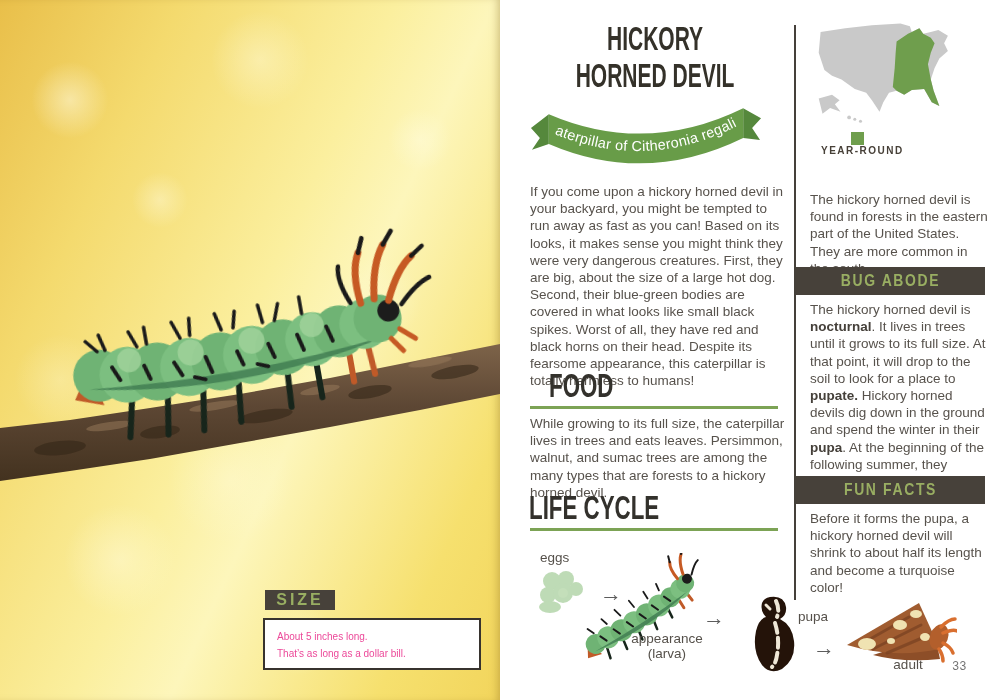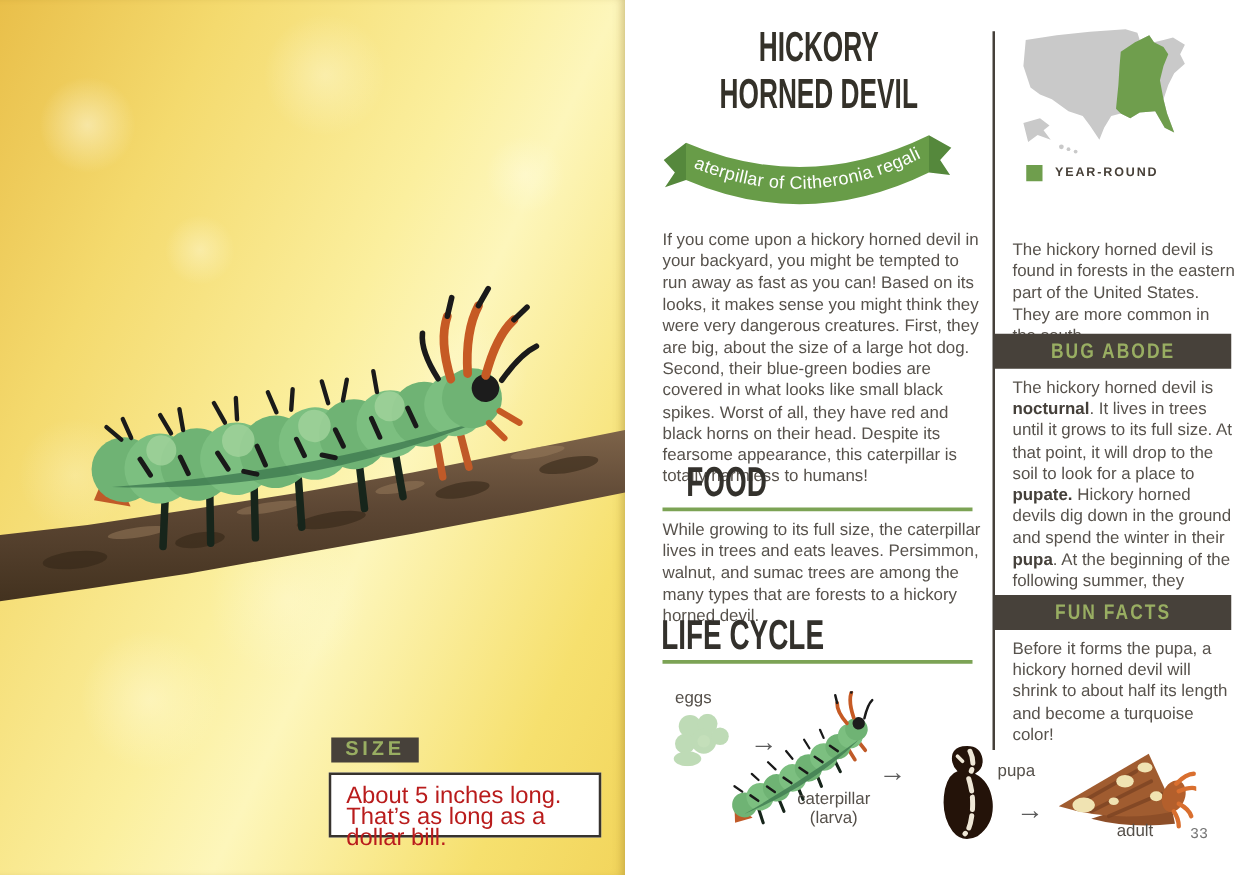--- a/index.html
+++ b/index.html
@@ -22,21 +22,21 @@
       radial-gradient(circle 65px at 60px 380px, rgba(255,250,215,.3), transparent 70%),
       radial-gradient(circle 90px at 230px 480px, rgba(255,252,225,.35), transparent 70%),
       radial-gradient(circle 40px at 160px 200px, rgba(255,252,228,.4), transparent 70%),
       linear-gradient(115deg,#e9bf4a 0%,#f4da6e 22%,#fbef9e 48%,#fdf6bb 60%,#f6e06e 85%,#f2d55c 100%);
     box-shadow:inset -6px 0 8px -4px rgba(120,90,20,.35);}
   .scene{position:absolute;left:0;top:0;}
   .size-tab{position:absolute;left:265px;top:590px;width:70px;height:20px;background:var(--dark);
     display:flex;align-items:center;justify-content:center;color:var(--headtext);
     font-weight:bold;font-size:16px;letter-spacing:3px;}
   .size-box{position:absolute;left:263px;top:618px;width:218px;height:52px;background:#fff;
-    border:2px solid #37332e;padding:8px 12px;color:#b91c1c;font-size:19px;line-height:17px;}
+    border:2px solid #37332e;padding:8px 12px;color:#ec4899;font-size:10px;line-height:17px;}
 
   
   .page-right{position:relative;width:500px;height:700px;background:#fff;}
   .title{position:absolute;left:10px;top:20px;width:290px;text-align:center;color:var(--title);
     font-weight:bold;font-size:30px;line-height:37px;}
   .title .tline{display:block;transform:scale(.7,1.12);transform-origin:center;}
   .banner-wrap{position:absolute;left:27px;top:98px;width:238px;height:72px;}
   .intro{position:absolute;left:30px;top:183px;width:254px;color:var(--body);font-size:13.5px;line-height:17.2px;}
   .sec-head{position:absolute;color:#33312c;font-weight:bold;font-size:31px;white-space:nowrap;}
   .sec-head .hline{display:inline-block;transform:scale(.72,1.08);transform-origin:left center;}
@@ -59,21 +59,21 @@
   .pos-smallcat{position:absolute;left:82px;top:18px;}
   .pos-pupa{position:absolute;left:250px;top:60px;}
   .pos-moth{position:absolute;left:343px;top:62px;}
   .arrow1{left:100px;top:46px;}
   .arrow2{left:203px;top:70px;}
   .arrow3{left:313px;top:100px;}
 
   
   .divider{position:absolute;left:294px;top:25px;width:2px;height:575px;background:#45403a;}
   .map-wrap{position:absolute;left:313px;top:10px;width:152px;height:118px;}
-  .legend{position:absolute;left:321px;top:132px;display:flex;align-items:center;}
+  .legend{position:absolute;left:321px;top:132px;display:flex;align-items:center;flex-direction:column;}
   .legend .swatch{width:13px;height:13px;background:var(--accent);margin-right:10px;}
   .legend .ltext{font-size:10px;font-weight:bold;letter-spacing:1.5px;color:#474038;}
   .side-head{position:absolute;left:296px;width:189px;height:28px;background:var(--dark);
     display:flex;align-items:center;justify-content:center;}
   .side-head span{display:block;width:100%;text-align:center;color:var(--headtext);
     font-weight:bold;font-size:17px;letter-spacing:2px;transform:scaleX(.82);}
   .sh-habitat{top:157px;}
   .sh-abode{top:267px;}
   .sh-fun{top:476px;}
   .side-text{position:absolute;left:310px;width:180px;color:var(--body);font-size:13.5px;line-height:17.2px;}
@@ -310,21 +310,21 @@
             <path d="M 113,-13 Q 116,-26 122,-31"></path>
           </g>
           <g stroke="#1a1a1a" stroke-width="2" stroke-linecap="round" fill="none">
             <path d="M 108,-30 L 110,-36"></path>
               <path d="M 122,-31 L 127,-36"></path>
             <path d="M 120,-8 Q 128,-16 133,-17"></path>
           </g>
         </g>
       </svg>
       <div class="cyc-label lbl-cat">
-        <div>caterpillar</div>
+        <div>appearance</div>
         <div>(larva)</div>
       </div>
       <span class="arrow arrow2">→</span>
 
       <svg class="pos-pupa" width="48" height="78" viewBox="0 0 48 78">
         <path d="M 20,2 Q 34,0 36,12 Q 37,20 30,24 Q 42,30 44,46 Q 46,64 32,74 Q 20,80 12,70 Q 2,56 6,36 Q 9,24 16,22 Q 10,16 12,8 Q 14,3 20,2 Z" fill="#241309"></path>
         <path d="M 26,6 Q 30,14 27,22 M 25,28 Q 30,44 27,60 Q 26,68 22,72" stroke="#efe7d6" stroke-width="4" fill="none" stroke-linecap="round" stroke-dasharray="10 5"></path>
         <path d="M 16,10 L 20,14" stroke="#efe7d6" stroke-width="3" stroke-linecap="round"></path>
       </svg>
       <div class="cyc-label lbl-pupa">pupa</div>

